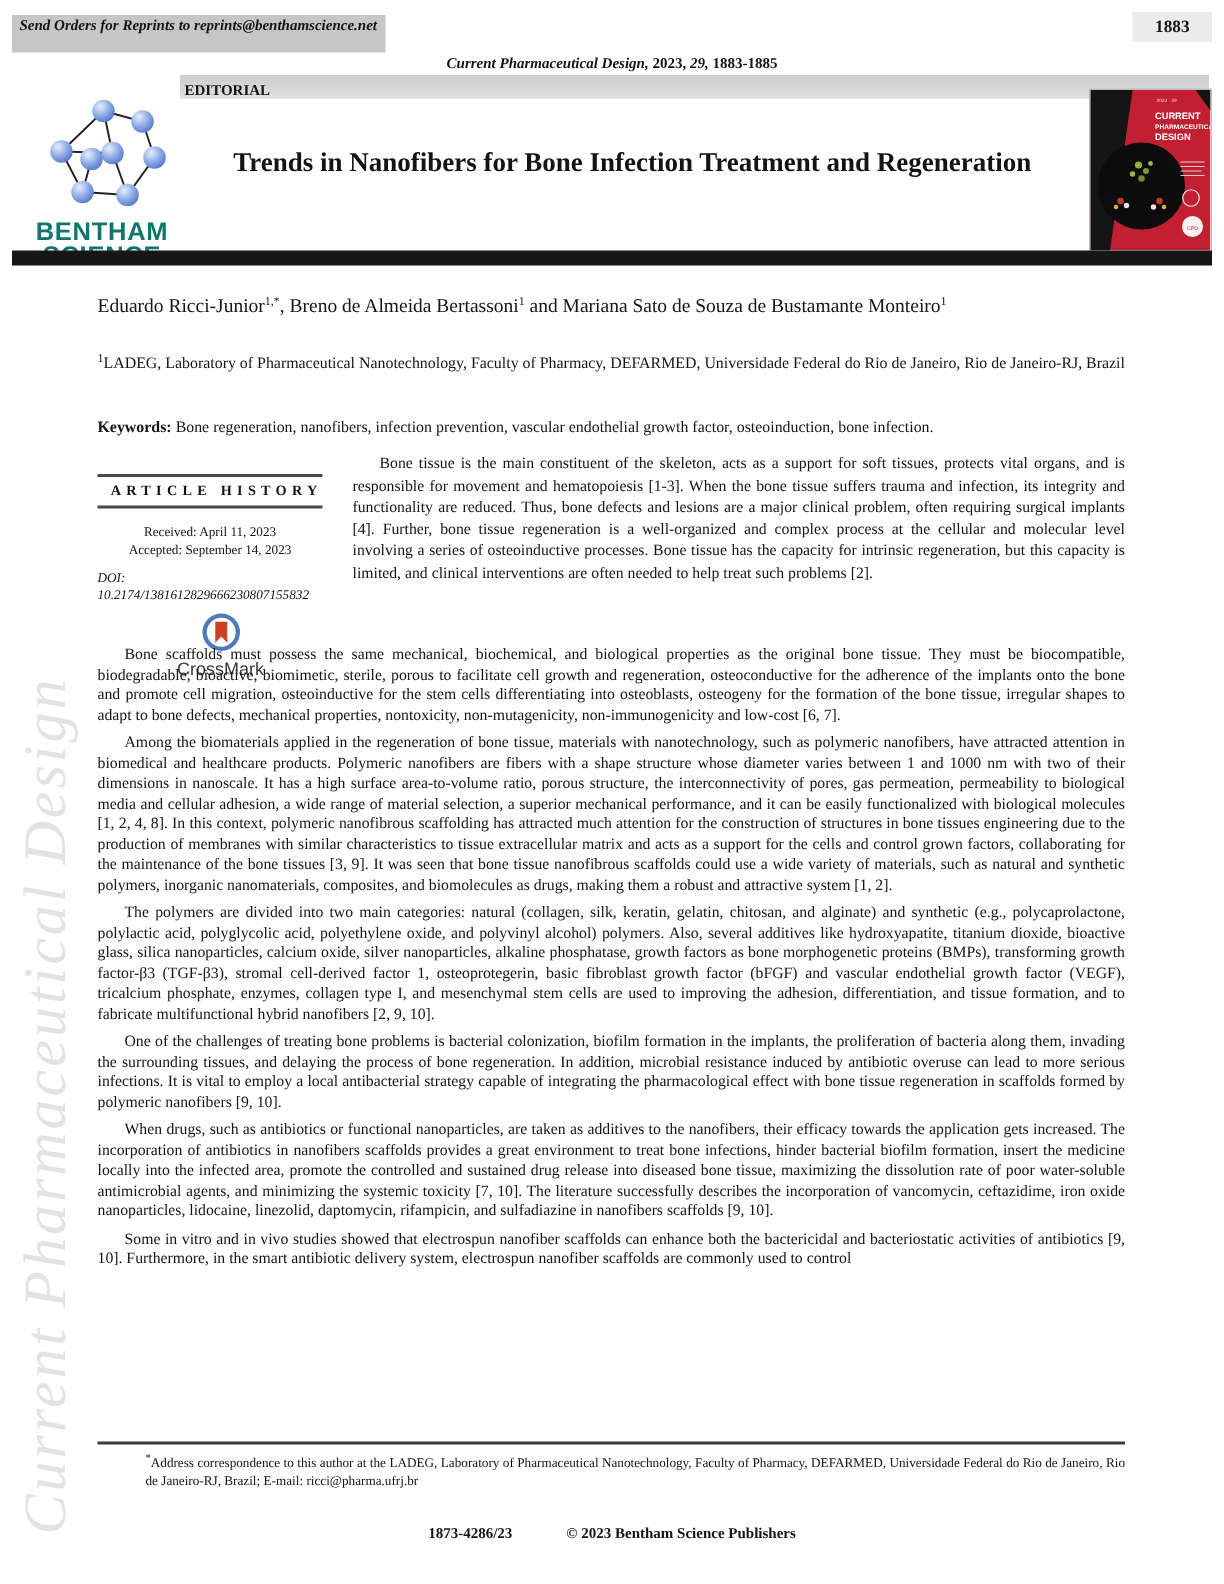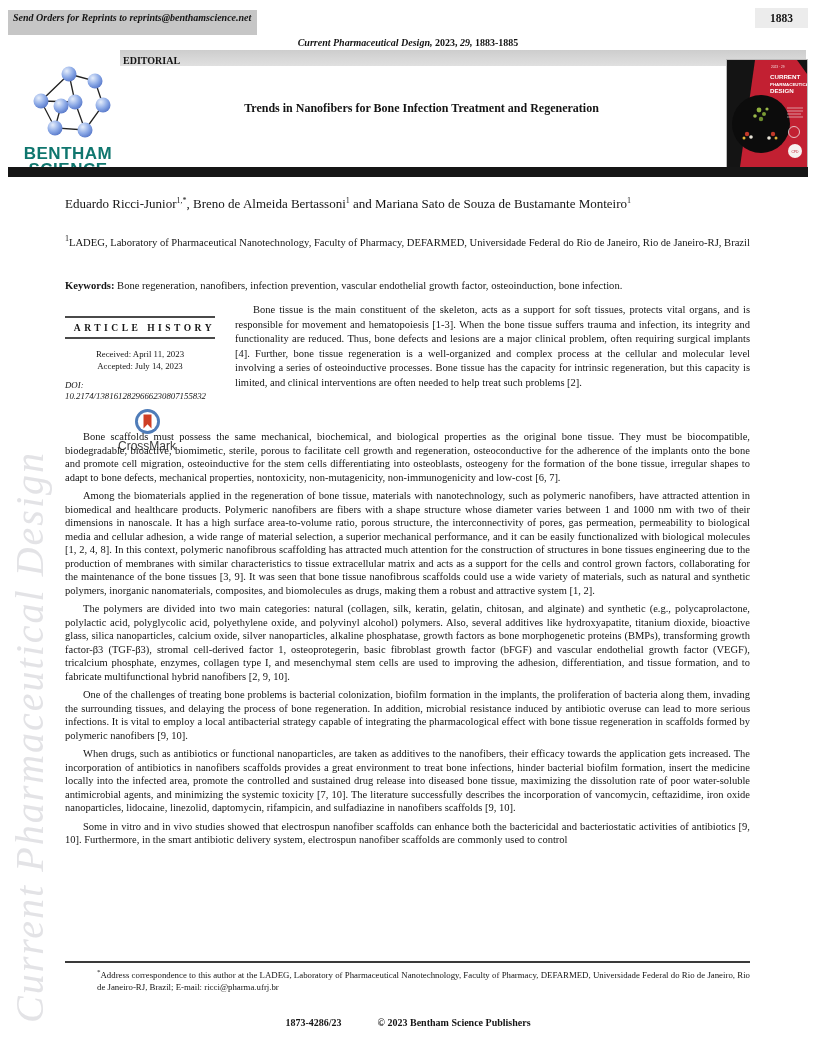--- a/index.html
+++ b/index.html
@@ -30,21 +30,21 @@
   }
   .editorial-bar span { display:inline-block; font-size:10px; font-weight:bold; padding:1px 0 0 3px; }
   
   .logo-block { position:absolute; left:16px; top:64px; width:104px; text-align:center; }
   .logo-text {
     font-family:"Liberation Sans", sans-serif; font-weight:bold;
     color:#0f766e; font-size:17px; line-height:16px; letter-spacing:0.5px; margin-top:2px;
   }
   .paper-title {
     position:absolute; left:135px; right:108px; top:98px;
-    text-align:center; font-size:12px; font-weight:bold; line-height:21px;
+    text-align:center; font-size:18px; font-weight:bold; line-height:21px;
   }
   .cover { position:absolute; right:9px; top:60px; width:80px; height:107px; box-shadow:0 0 0 1px #bbb; }
   .black-rule { position:absolute; left:8px; right:8px; top:167px; height:10px; background:#161616; }
   
   .authors { position:absolute; left:65px; right:66px; top:196px; font-size:13px; }
   .authors sup, .affil sup { font-size:8px; }
   .affil {
     position:absolute; left:65px; right:66px; top:231px;
     font-size:10.6px; line-height:15.5px; text-align:justify;
   }
@@ -186,21 +186,21 @@
 
     <div class="keywords">
       <b>Keywords:</b><span> Bone regeneration, nanofibers, infection prevention, vascular endothelial growth factor, osteoinduction, bone infection.</span>
     </div>
 
     <div class="columns">
       <div class="history">
         <div class="history-head">ARTICLE HISTORY</div>
         <div class="history-meta">
           <div>Received: April 11, 2023</div>
-          <div>Accepted: July 14, 2023</div>
+          <div>Accepted: September 14, 2023</div>
         </div>
         <div class="history-doi">
           <div>DOI:</div>
           <div>10.2174/1381612829666230807155832</div>
         </div>
         <div class="crossmark">
           <svg width="27" height="27" viewBox="0 0 27 27">
             <circle cx="13.5" cy="13.5" r="12.5" fill="#4f7cb8"></circle>
             <circle cx="13.5" cy="13.5" r="9.6" fill="#ffffff"></circle>
             <path d="M9.5 6.5 h8 v14 l-4 -4.2 l-4 4.2 Z" fill="#cf3f25"></path>

